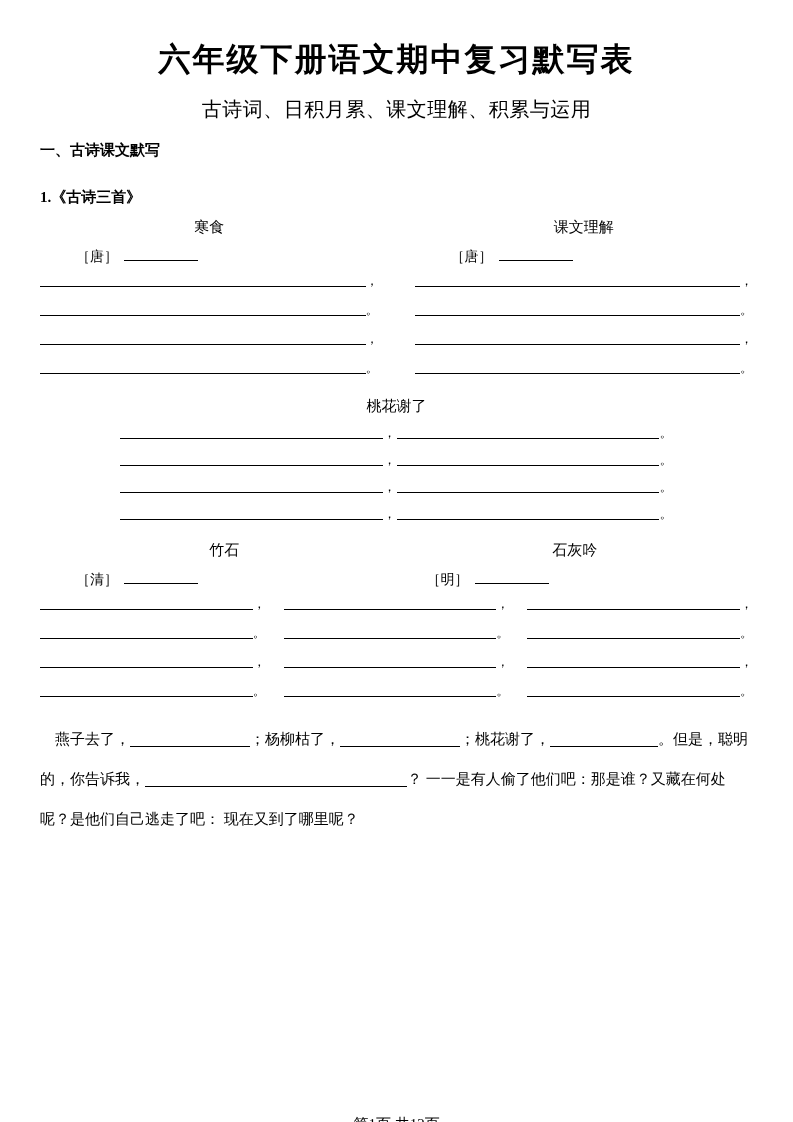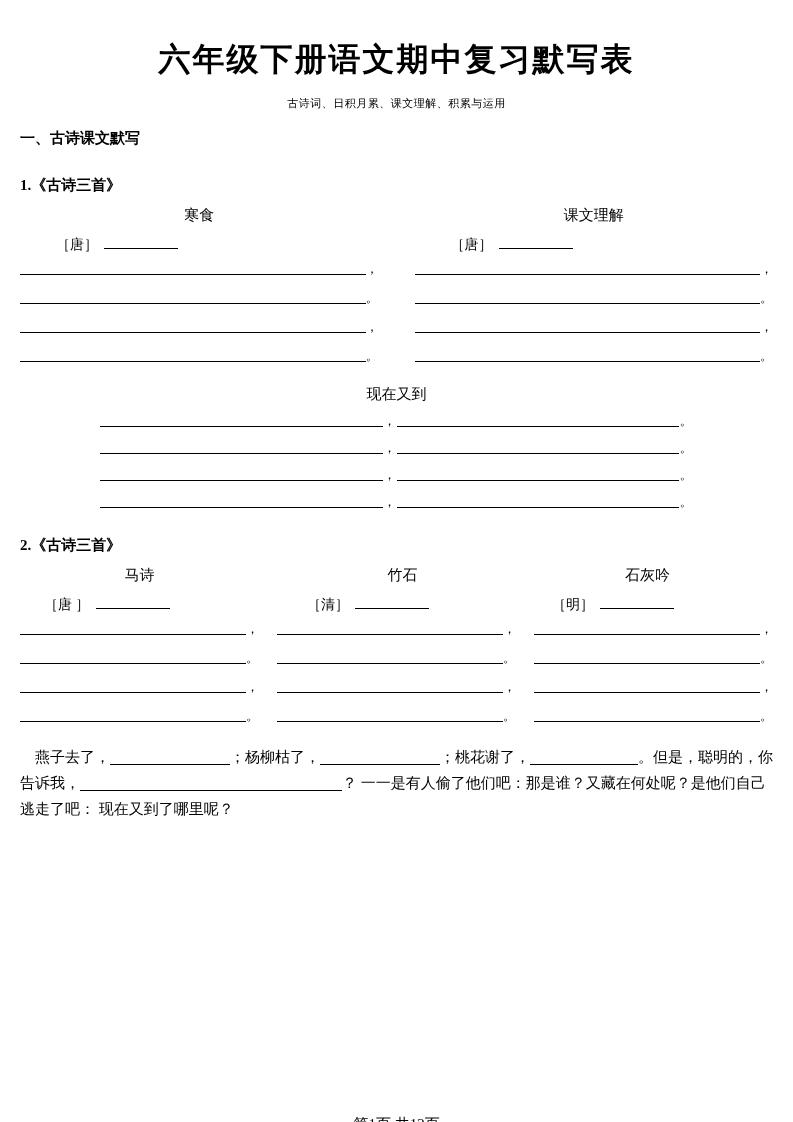--- a/index.html
+++ b/index.html
@@ -25,26 +25,26 @@
   .doc-title {
     text-align: center;
     font-size: 32px;
     font-weight: bold;
     letter-spacing: 2px;
     margin-top: 38px;
     font-family: "DejaVu Serif", "Liberation Serif", serif;
   }
   .doc-subtitle {
     text-align: center;
-    font-size: 11px;
+    font-size: 20px;
     margin-top: 14px;
     letter-spacing: 0.5px;
   }
   .content {
-    padding: 0 20px;
+    padding: 0 40px;
     box-sizing: border-box;
   }
   .section-head {
     font-size: 15px;
     font-weight: bold;
     margin-top: 18px;
     margin-bottom: 2px;
   }
   .item-head {
     font-size: 15px;
@@ -131,21 +131,21 @@
   
   .poem-row3 { display: flex; width: 100%; }
   .poem-col3 { flex: 1 1 33.33%; box-sizing: border-box; }
   .poem-col3.c1 { padding-right: 12px; }
   .poem-col3.c2 { padding: 0 6px; }
   .poem-col3.c3 { padding-left: 12px; }
   .poem-col3 .poem-author { margin-left: 24px; }
 
   .prose {
     font-size: 15px;
-    line-height: 26px;
+    line-height: 40px;
     margin-top: 6px;
   }
   .prose .inline-blank {
     display: inline-block;
     border-bottom: 1px solid #000;
     height: 15px;
     vertical-align: -3px;
   }
   .ib-100 { width: 108px; }
   .ib-120 { width: 120px; }
@@ -216,21 +216,21 @@
             <span class="rule"></span>
             <span class="punct">，</span>
           </div>
         <div class="blank-line">
             <span class="rule"></span>
             <span class="punct">。</span>
           </div>
       </div>
     </div>
 
-    <div class="poem-title">现在又到</div>
+    <div class="poem-title">桃花谢了</div>
     <div class="wide-poem">
       <div class="wide-line">
         <span class="rule"></span>
         <span class="punct">，</span>
         <span class="rule"></span>
         <span class="punct">。</span>
       </div>
       <div class="wide-line">
         <span class="rule"></span>
         <span class="punct">，</span>
@@ -244,31 +244,22 @@
         <span class="punct">。</span>
       </div>
       <div class="wide-line">
         <span class="rule"></span>
         <span class="punct">，</span>
         <span class="rule"></span>
         <span class="punct">。</span>
       </div>
     </div>
 
-    <div class="item-head">
-      <span>2.</span><span>《古诗三首》</span>
-    </div>
 
     <div class="poem-row3">
-      <div class="poem-col3 c1">
-        <div class="poem-title">马诗</div>
-        <div class="poem-author">
-          <span>［唐 ］</span><span class="author-blank"></span>
-        </div>
-      </div>
       <div class="poem-col3 c3">
         <div class="poem-title">竹石</div>
         <div class="poem-author">
           <span>［清］</span><span class="author-blank"></span>
         </div>
       </div>
       <div class="poem-col3 c2">
         <div class="poem-title">石灰吟</div>
         <div class="poem-author">
           <span>［明］</span><span class="author-blank"></span>

